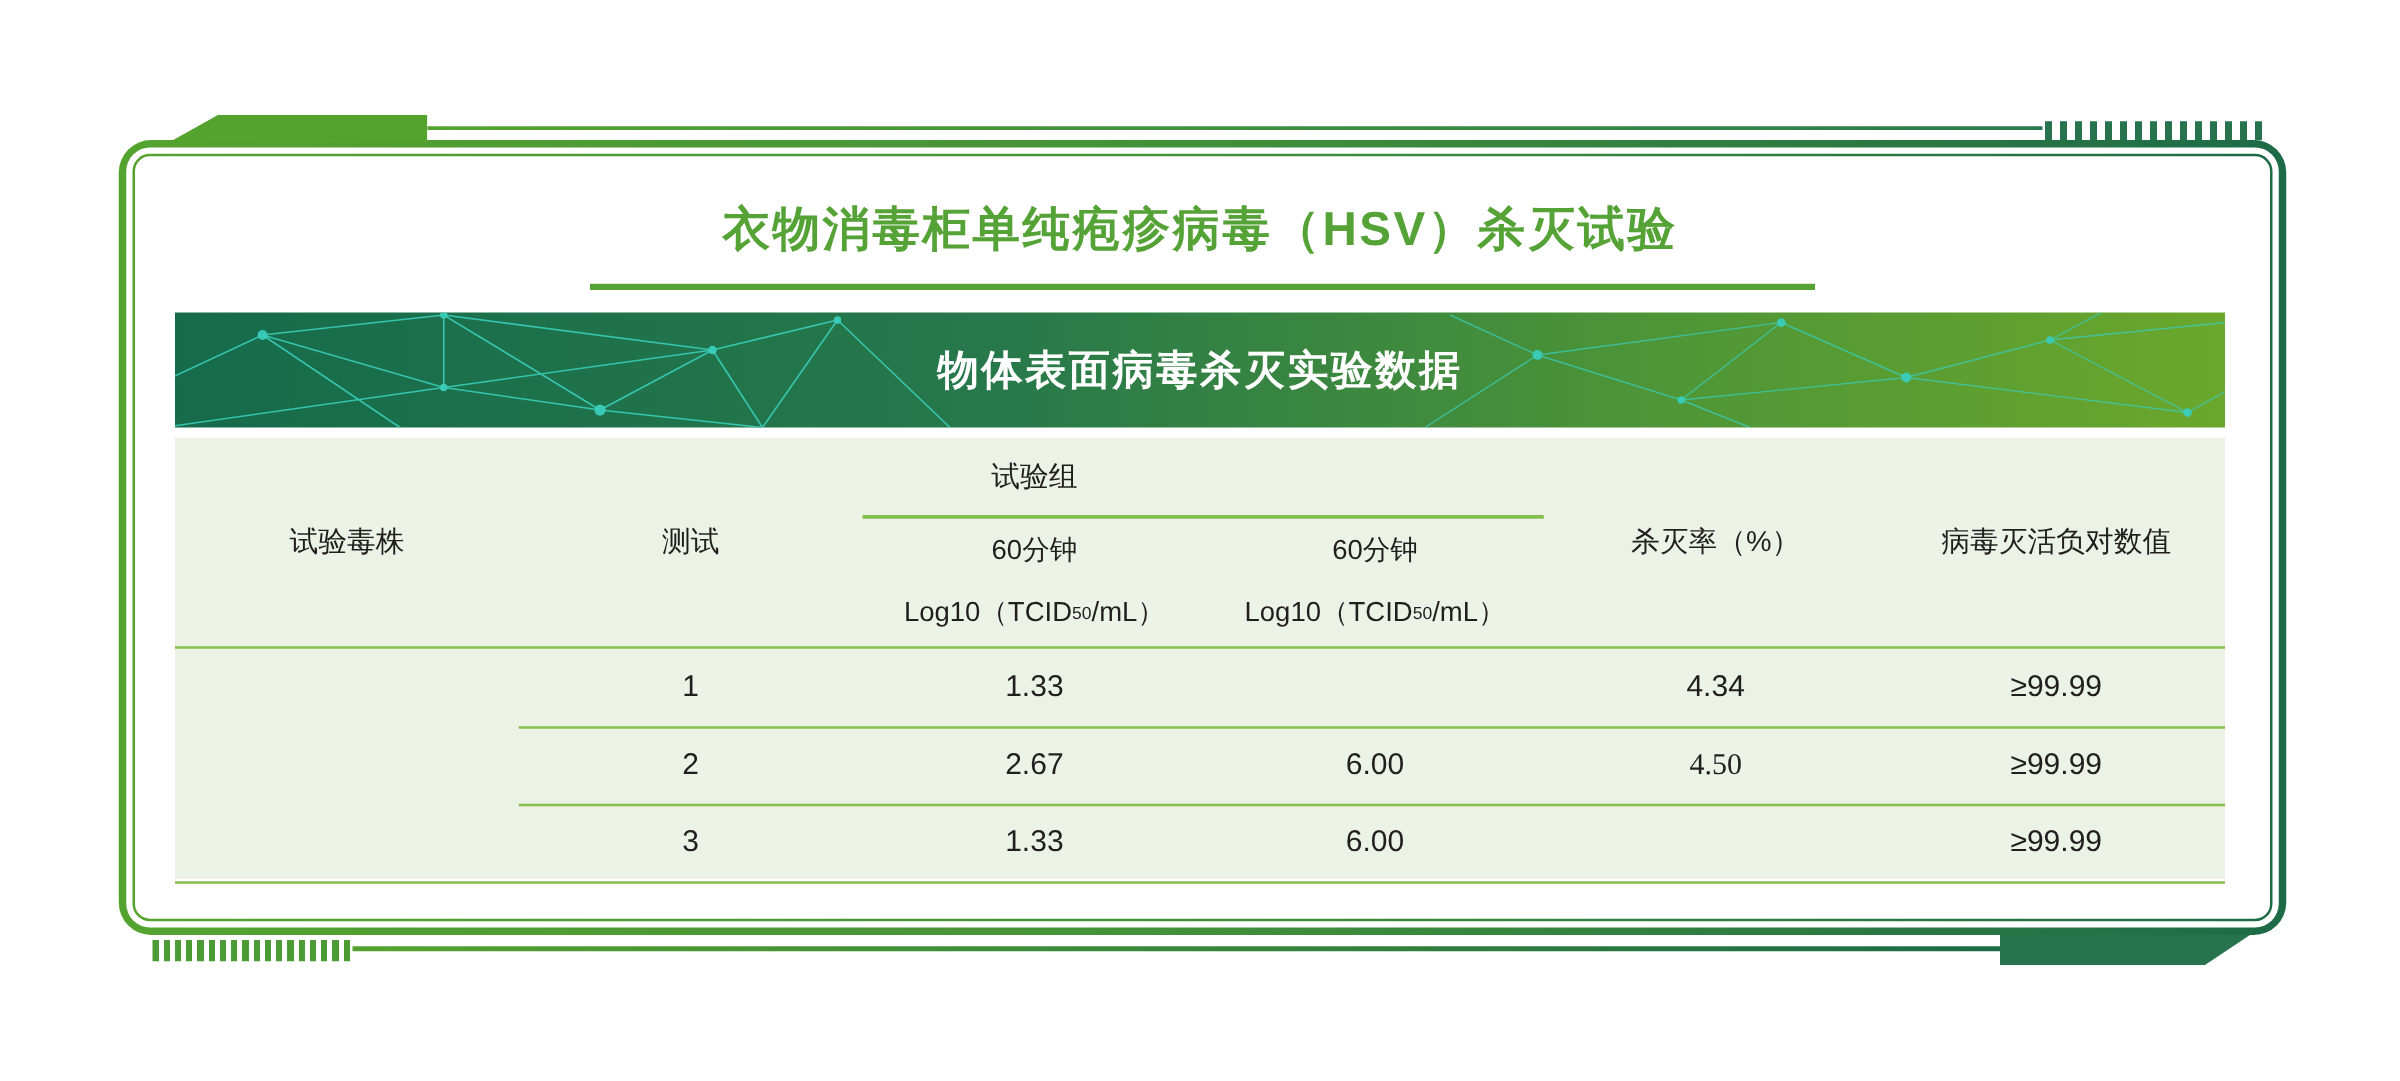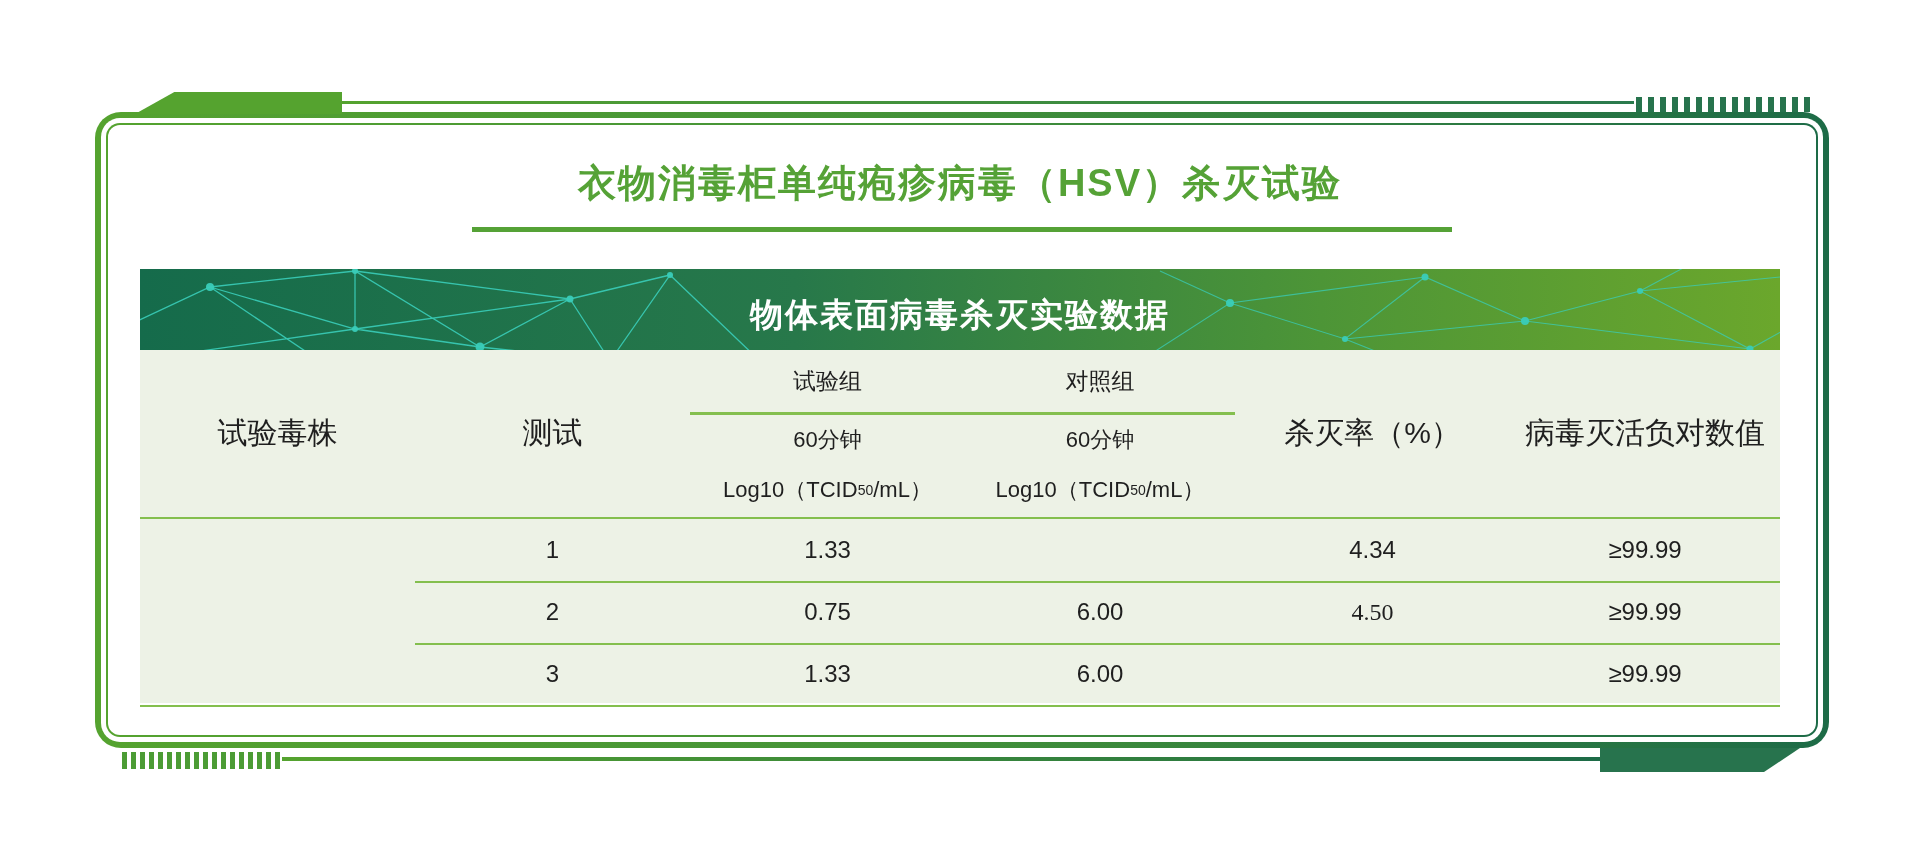--- a/index.html
+++ b/index.html
@@ -29,32 +29,32 @@
                       background:linear-gradient(90deg,#55a32f,#1d6b47); }
   .deco-tab-br { position:absolute; left:1600px; top:748px; width:200px; height:24px;
                  background:#27734d; clip-path:polygon(0 0,100% 0,82% 100%,0 100%); }
 
   
   .doc-title { position:absolute; left:0; top:158px; width:1920px; text-align:center;
                font-size:38px; font-weight:700; color:#55a236; letter-spacing:2px; }
   .title-underline { position:absolute; left:472px; top:227px; width:980px; height:5px; background:#55a236; }
 
   
-  .banner { position:absolute; left:140px; top:269px; width:1640px; height:92px;
+  .banner { position:absolute; left:140px; top:250px; width:1640px; height:92px;
             background:linear-gradient(90deg,#156b4b 0%,#27784a 40%,#4d9537 72%,#6ba72c 100%);
             overflow:hidden; }
   .banner svg { position:absolute; inset:0; }
   .banner-title { position:relative; z-index:2; width:100%; height:92px; line-height:92px;
                   text-align:center; color:#ffffff; font-size:33px; font-weight:700; letter-spacing:2px; }
 
   
   .data-table { position:absolute; left:140px; top:350px; width:1640px; height:353px;
                 background:#edf2e6; color:#1f1f1f; }
   .thead { display:grid; grid-template-columns:275px 275px 275px 270px 275px 270px; height:167px; }
-  .th-cell { display:flex; align-items:center; justify-content:center; font-size:30px; }
+  .th-cell { display:flex; align-items:center; justify-content:center; font-size:23px; }
   .group-block { grid-column:3 / 5; display:flex; flex-direction:column; }
   .group-row { display:flex; height:62px; }
   .group-row .half-a { width:275px; display:flex; align-items:center; justify-content:center; font-size:23px; }
   .group-row .half-b { width:270px; display:flex; align-items:center; justify-content:center; font-size:23px; }
   .group-underline { height:3px; background:#84bf4e; }
   .sub-row { display:flex; height:50px; }
   .sub-row .half-a { width:275px; display:flex; align-items:center; justify-content:center; font-size:22px; }
   .sub-row .half-b { width:270px; display:flex; align-items:center; justify-content:center; font-size:22px; }
   .sub-row sub.tcid { font-size:14px; vertical-align:-5px; line-height:0; }
 
@@ -116,21 +116,20 @@
 
   <div class="data-table">
 
     <div class="thead">
       <div class="th-cell">试验毒株</div>
       <div class="th-cell">测试</div>
 
       <div class="group-block">
         <div class="group-row">
           <div class="half-a">试验组</div>
-          <div class="half-b">对照组</div>
         </div>
         <div class="group-underline"></div>
         <div class="sub-row">
           <div class="half-a">60分钟</div>
           <div class="half-b">60分钟</div>
         </div>
         <div class="sub-row">
           <div class="half-a">
               <span>Log10（TCID</span>
               <sub class="tcid">50</sub>
@@ -149,21 +148,21 @@
     </div>
 
     <div class="tbody">
 
       <div class="td-cell" style="grid-column:2;grid-row:1;">1</div>
       <div class="td-cell" style="grid-column:3;grid-row:1;">1.33</div>
       <div class="td-cell" style="grid-column:5;grid-row:1;">4.34</div>
       <div class="td-cell" style="grid-column:6;grid-row:1;">≥99.99</div>
 
       <div class="td-cell" style="grid-column:2;grid-row:2;">2</div>
-      <div class="td-cell" style="grid-column:3;grid-row:2;">0.75</div>
+      <div class="td-cell" style="grid-column:3;grid-row:2;">2.67</div>
       <div class="td-cell" style="grid-column:4;grid-row:2;">6.00</div>
       <div class="td-cell" style="grid-column:5;grid-row:2;font-family:Liberation Serif, serif;">4.50</div>
       <div class="td-cell" style="grid-column:6;grid-row:2;">≥99.99</div>
 
       <div class="td-cell" style="grid-column:2;grid-row:3;">3</div>
       <div class="td-cell" style="grid-column:3;grid-row:3;">1.33</div>
       <div class="td-cell" style="grid-column:4;grid-row:3;">6.00</div>
       <div class="td-cell" style="grid-column:6;grid-row:3;">≥99.99</div>
 
       <div class="row-sep s1"></div>

